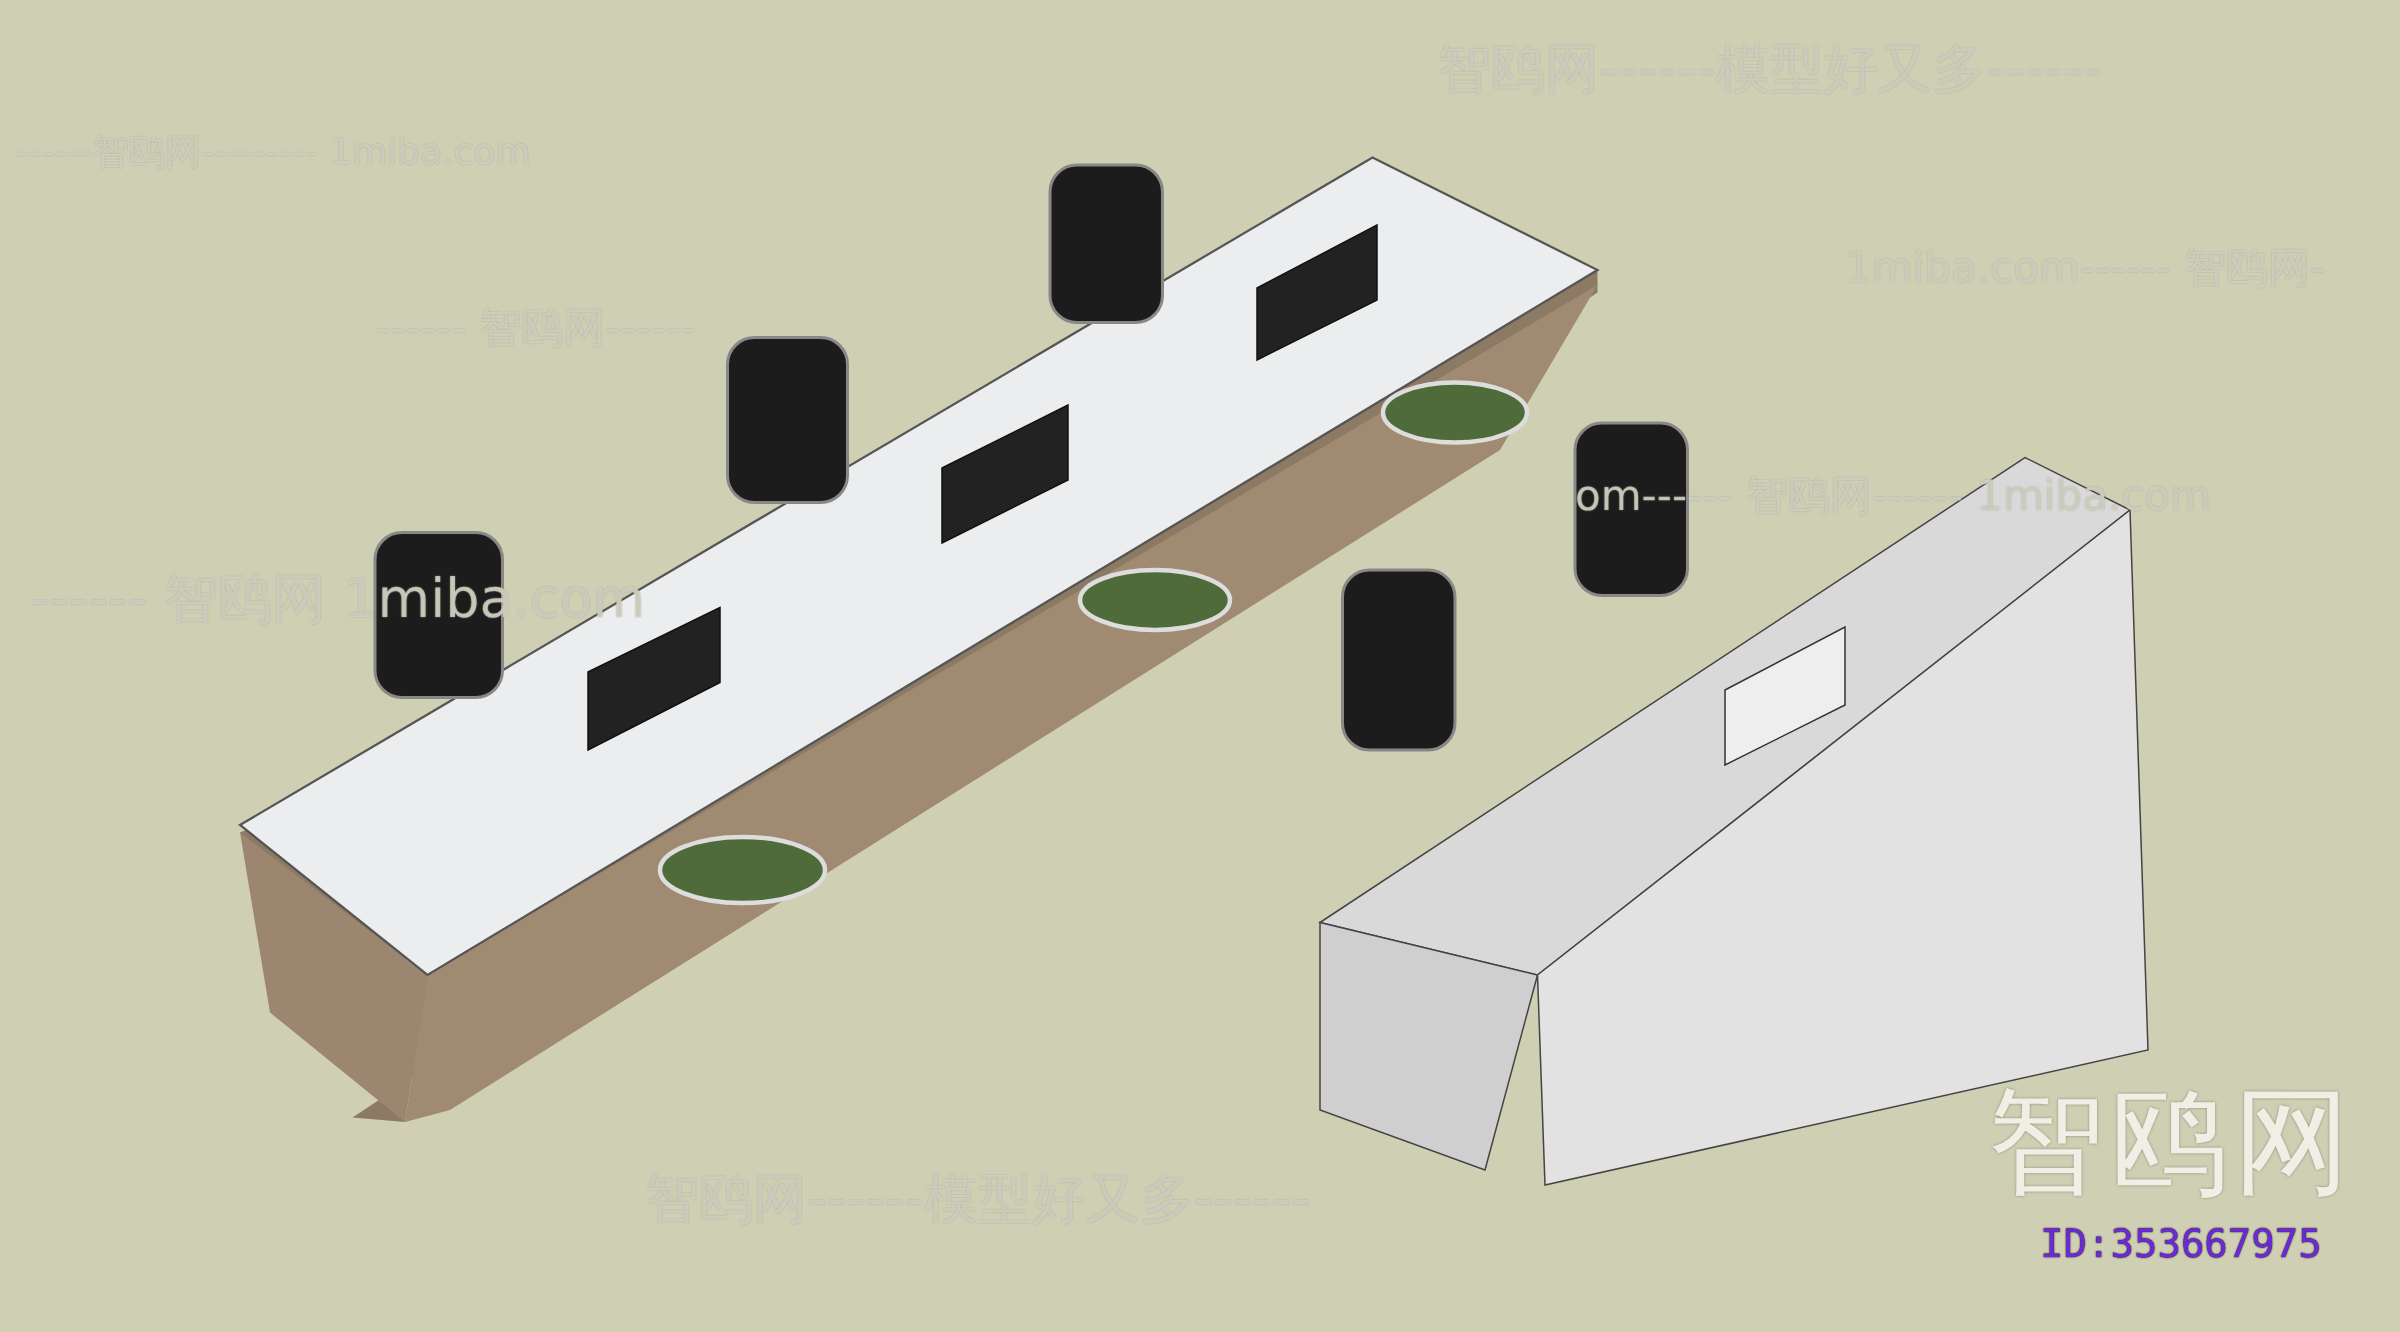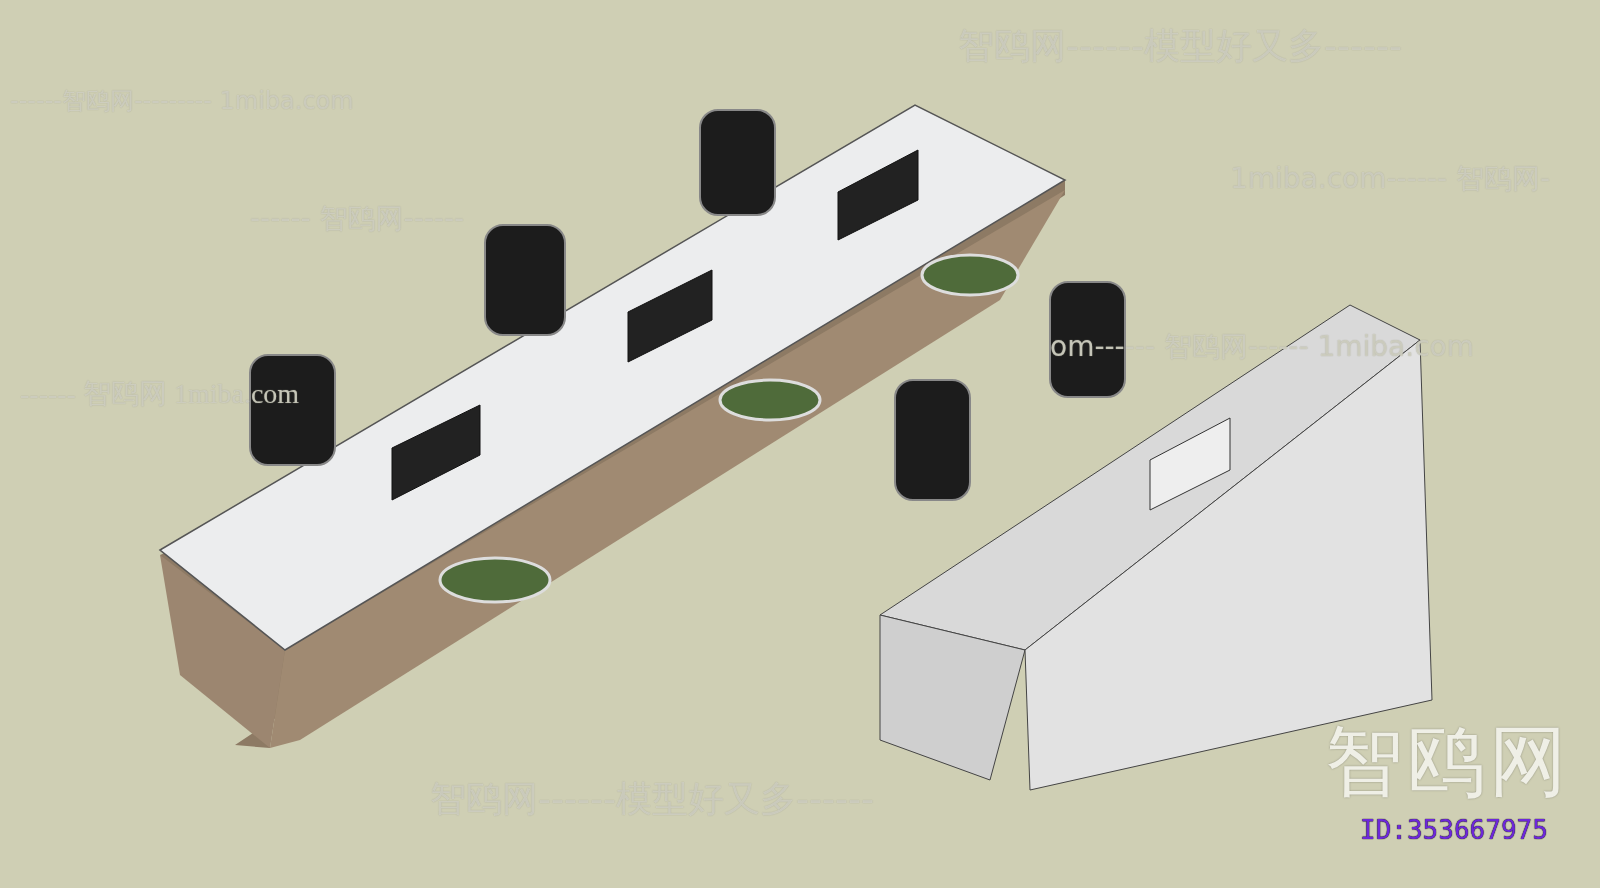--- a/index.html
+++ b/index.html
@@ -46,17 +46,17 @@
     <polygon points="880,615 880,740 990,780 1025,650" fill="#cfcfcf" stroke="#444"></polygon>
     <polygon points="1025,650 1420,340 1432,700 1030,790" fill="#e2e2e2" stroke="#444"></polygon>
     <polygon points="1150,460 1230,418 1230,470 1150,510" fill="#eee" stroke="#333"></polygon>
   </g>
 </svg>
 
 <div class="wm" style="left:958px;top:22px;font-size:36px;">智鸥网------模型好又多------</div>
 <div class="wm" style="left:10px;top:85px;font-size:24px;">------智鸥网--------- 1miba.com</div>
 <div class="wm" style="left:250px;top:200px;font-size:28px;">------ 智鸥网------</div>
 <div class="wm" style="left:1230px;top:160px;font-size:28px;">1miba.com------ 智鸥网-</div>
-<div class="wm" style="left:1050px;top:312px;font-size:28px;margin-top:16px;">om------ 智鸥网------ 1miba.com</div>
-<div class="wm" style="left:20px;top:375px;font-size:28px;font-family:Liberation Serif, serif;">------ 智鸥网 1miba.com</div>
+<div class="wm" style="left:1050px;top:312px;font-size:28px;">om------ 智鸥网------ 1miba.com</div>
+<div class="wm" style="left:20px;top:375px;font-size:36px;">------ 智鸥网 1miba.com</div>
 <div class="wm" style="left:430px;top:775px;font-size:36px;">智鸥网------模型好又多------</div>
 <div class="wm-big">智鸥网</div>
 <div class="wm-id">ID:353667975</div>
 
 </body></html>

